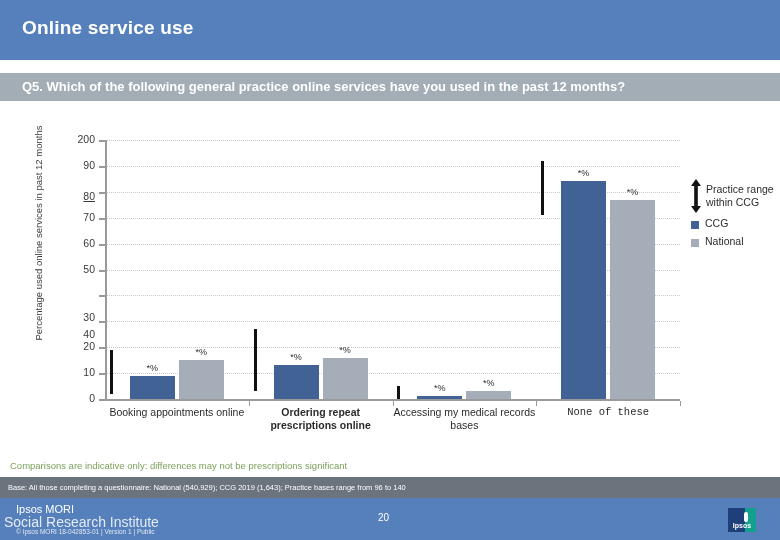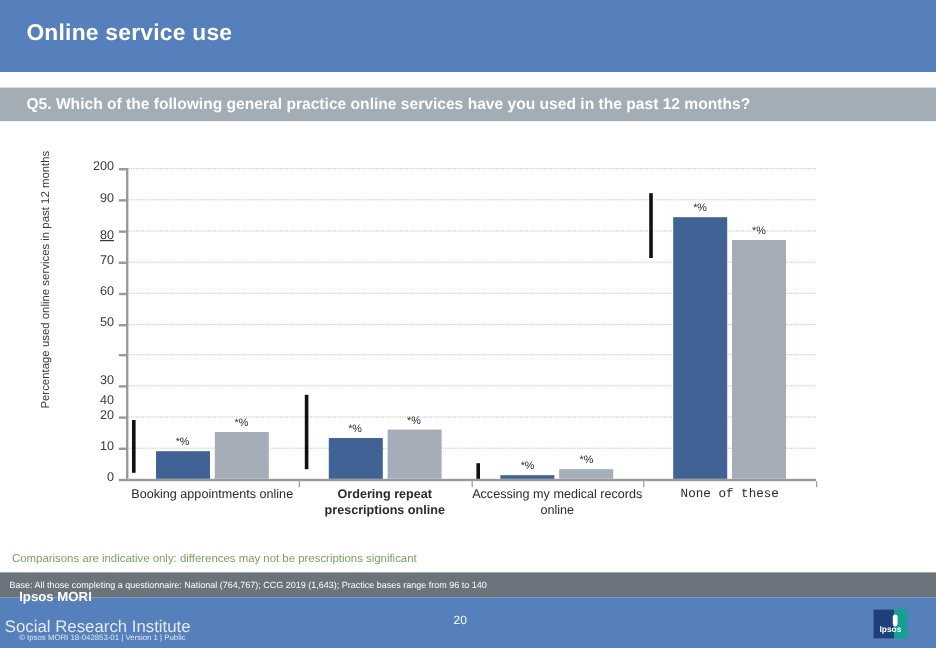--- a/index.html
+++ b/index.html
@@ -209,23 +209,23 @@
     white-space: nowrap;
   }
   #footer-band {
     position: absolute;
     left: 0; top: 498px;
     width: 780px; height: 42px;
     background: #5580bb;
   }
   #brand-name {
     position: absolute;
-    left: 16px; top: 492px;
+    left: 16px; top: 503px;
     font-size: 11px;
-    font-weight: bold;
+    font-weight: normal;
     color: #ffffff;
   }
   #brand-sub {
     position: absolute;
     left: 4px; top: 514px;
     font-size: 14px;
     color: #e4eaf2;
   }
   #copyright {
     position: absolute;
@@ -343,31 +343,49 @@
       </div>
     <div id="xticks">
         <div class="xtick" style="left: 143.75px;"></div>
         <div class="xtick" style="left: 287.5px;"></div>
         <div class="xtick" style="left: 431.25px;"></div>
         <div class="xtick" style="left: 575px;"></div>
       </div>
     <div id="catlabels">
         <div class="cat-label" style="left: 0px; width: 143.75px;">Booking appointments online</div>
         <div class="cat-label" style="left: 143.75px; width: 143.75px; font-weight: bold;">Ordering repeat prescriptions online</div>
-        <div class="cat-label" style="left: 287.5px; width: 143.75px;">Accessing my medical records online</div>
+        <div class="cat-label" style="left: 287.5px; width: 143.75px;">Accessing my medical records bases</div>
         <div class="cat-label" style="left: 431.25px; width: 143.75px; font-family: Liberation Mono, monospace;">None of these</div>
       </div>
   </div>
 
+  <div id="legend">
+    <div id="legend-range">
+      <svg id="range-arrow" viewBox="0 0 12 34">
+        <polygon points="6,0 11,7 1,7" fill="#111111"></polygon>
+        <rect x="4.2" y="6" width="3.6" height="22" fill="#111111"></rect>
+        <polygon points="6,34 11,27 1,27" fill="#111111"></polygon>
+      </svg>
+      <div id="legend-range-text">Practice range within CCG</div>
+    </div>
+    <div class="legend-row">
+      <span class="legend-swatch ccg"></span>
+      <span class="legend-text">CCG</span>
+    </div>
+    <div class="legend-row">
+      <span class="legend-swatch national"></span>
+      <span class="legend-text">National</span>
+    </div>
+  </div>
 </div>
 
 <div id="note-text">Comparisons are indicative only: differences may not be prescriptions significant</div>
 
 <div id="base-band"></div>
-<div id="base-text">Base: All those completing a questionnaire: National (764,767); CCG 2019 (1,643); Practice bases range from 96 to 140</div>
+<div id="base-text">Base: All those completing a questionnaire: National (540,929); CCG 2019 (1,643); Practice bases range from 96 to 140</div>
 
 <div id="footer-band"></div>
 <div id="brand-name">Ipsos MORI</div>
 <div id="brand-sub">Social Research Institute</div>
 <div id="copyright">© Ipsos MORI      18-042853-01 | Version 1 | Public</div>
 <div id="slide-number">20</div>
 <div id="ipsos-logo">
   <div id="ipsos-logo-mark"></div>
   <div id="ipsos-logo-text">Ipsos</div>
 </div>

